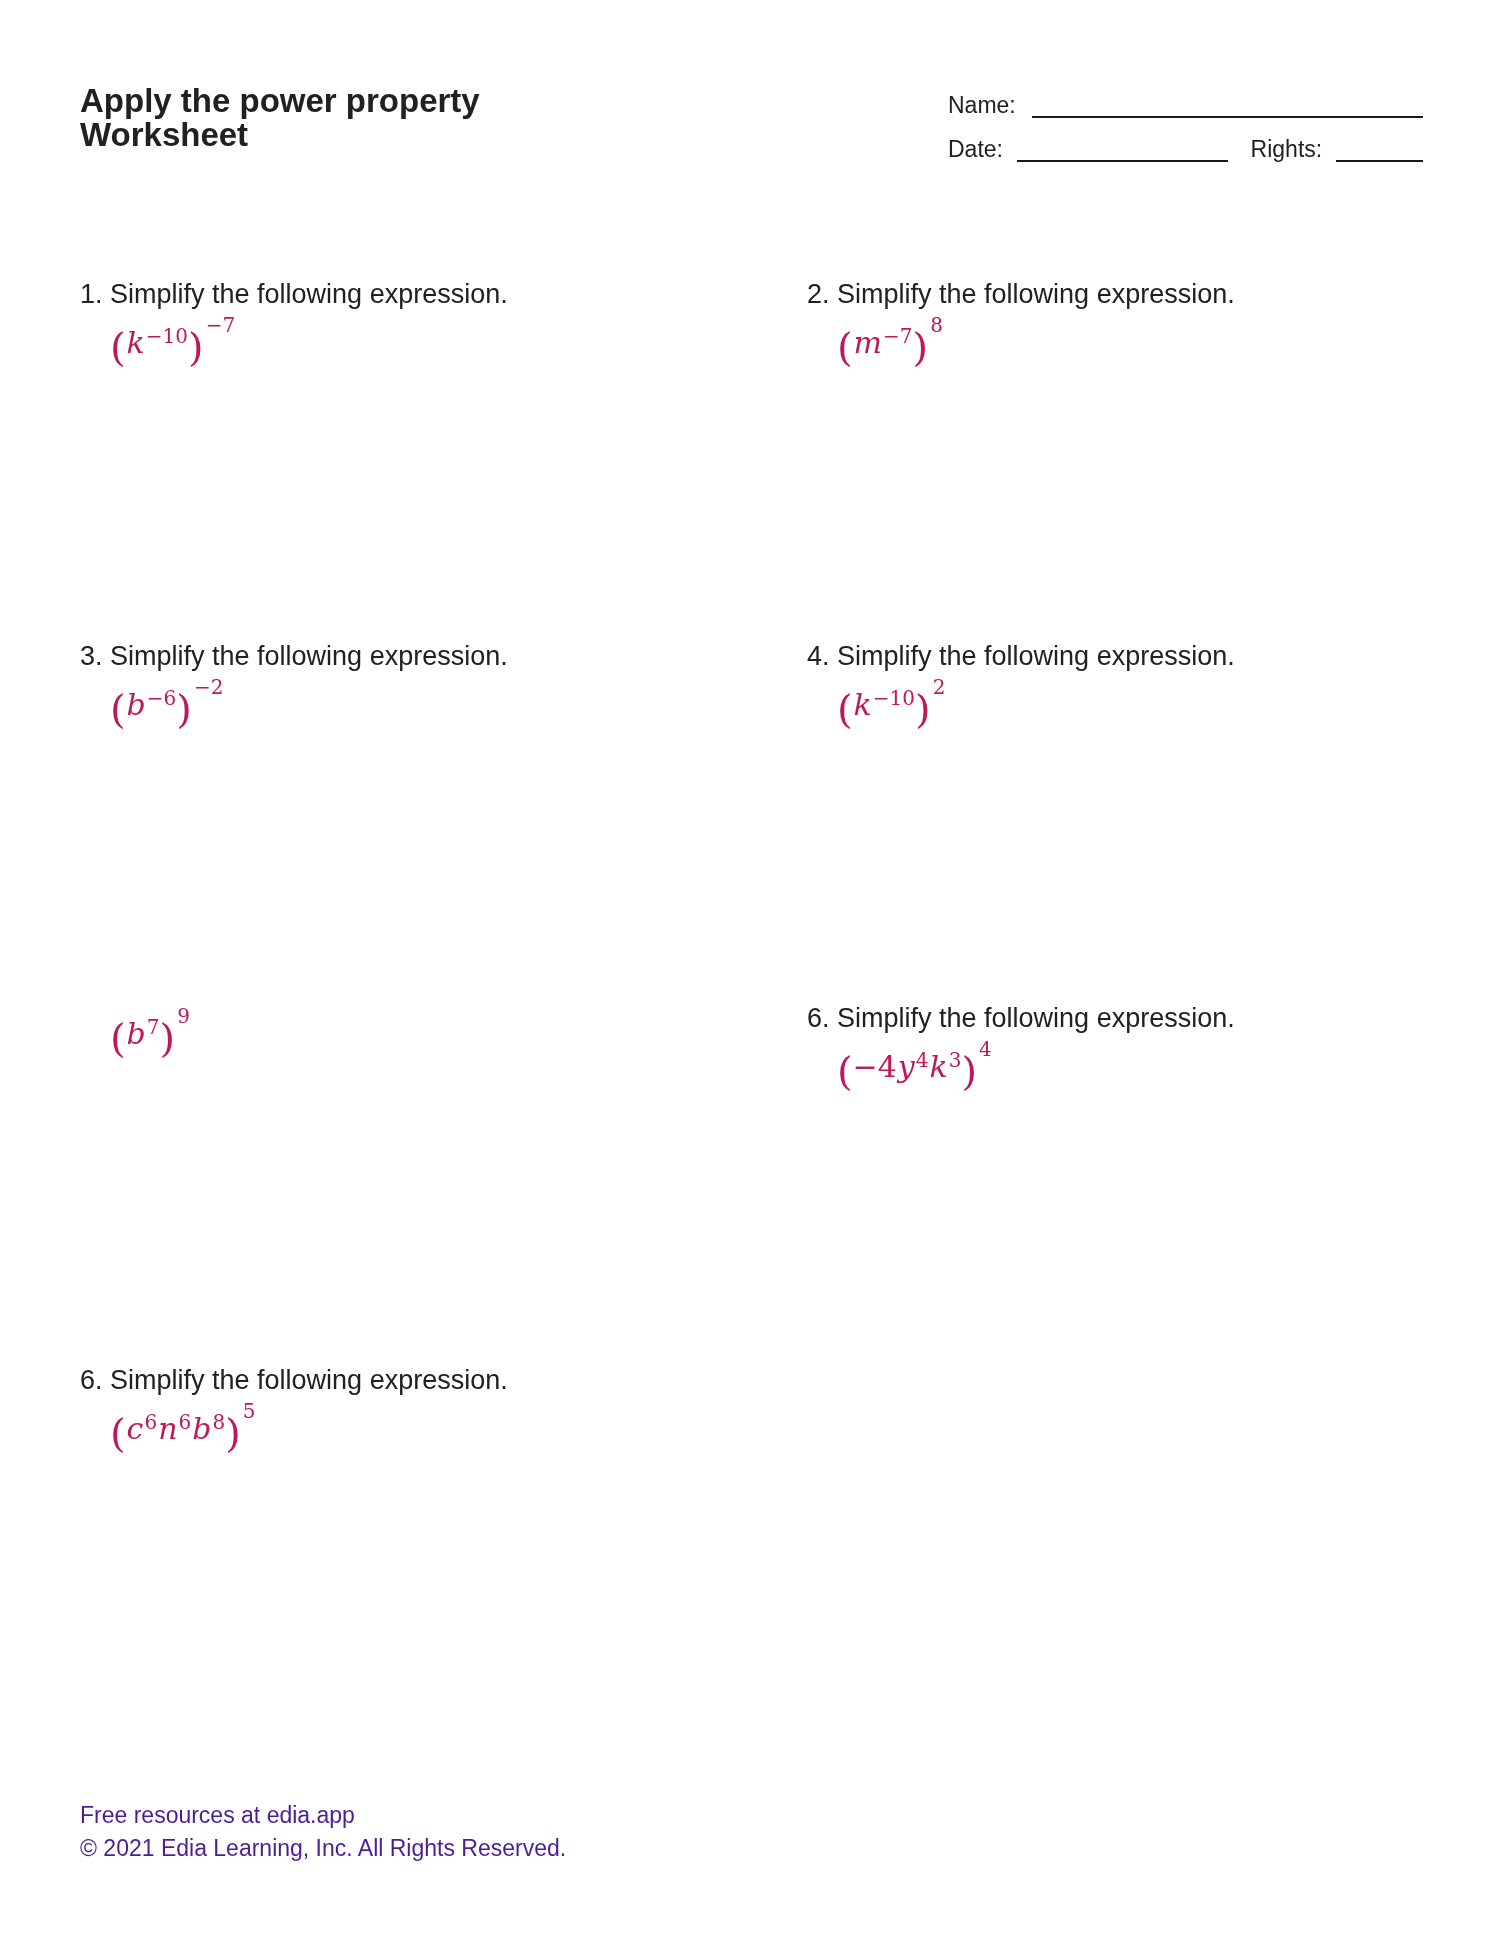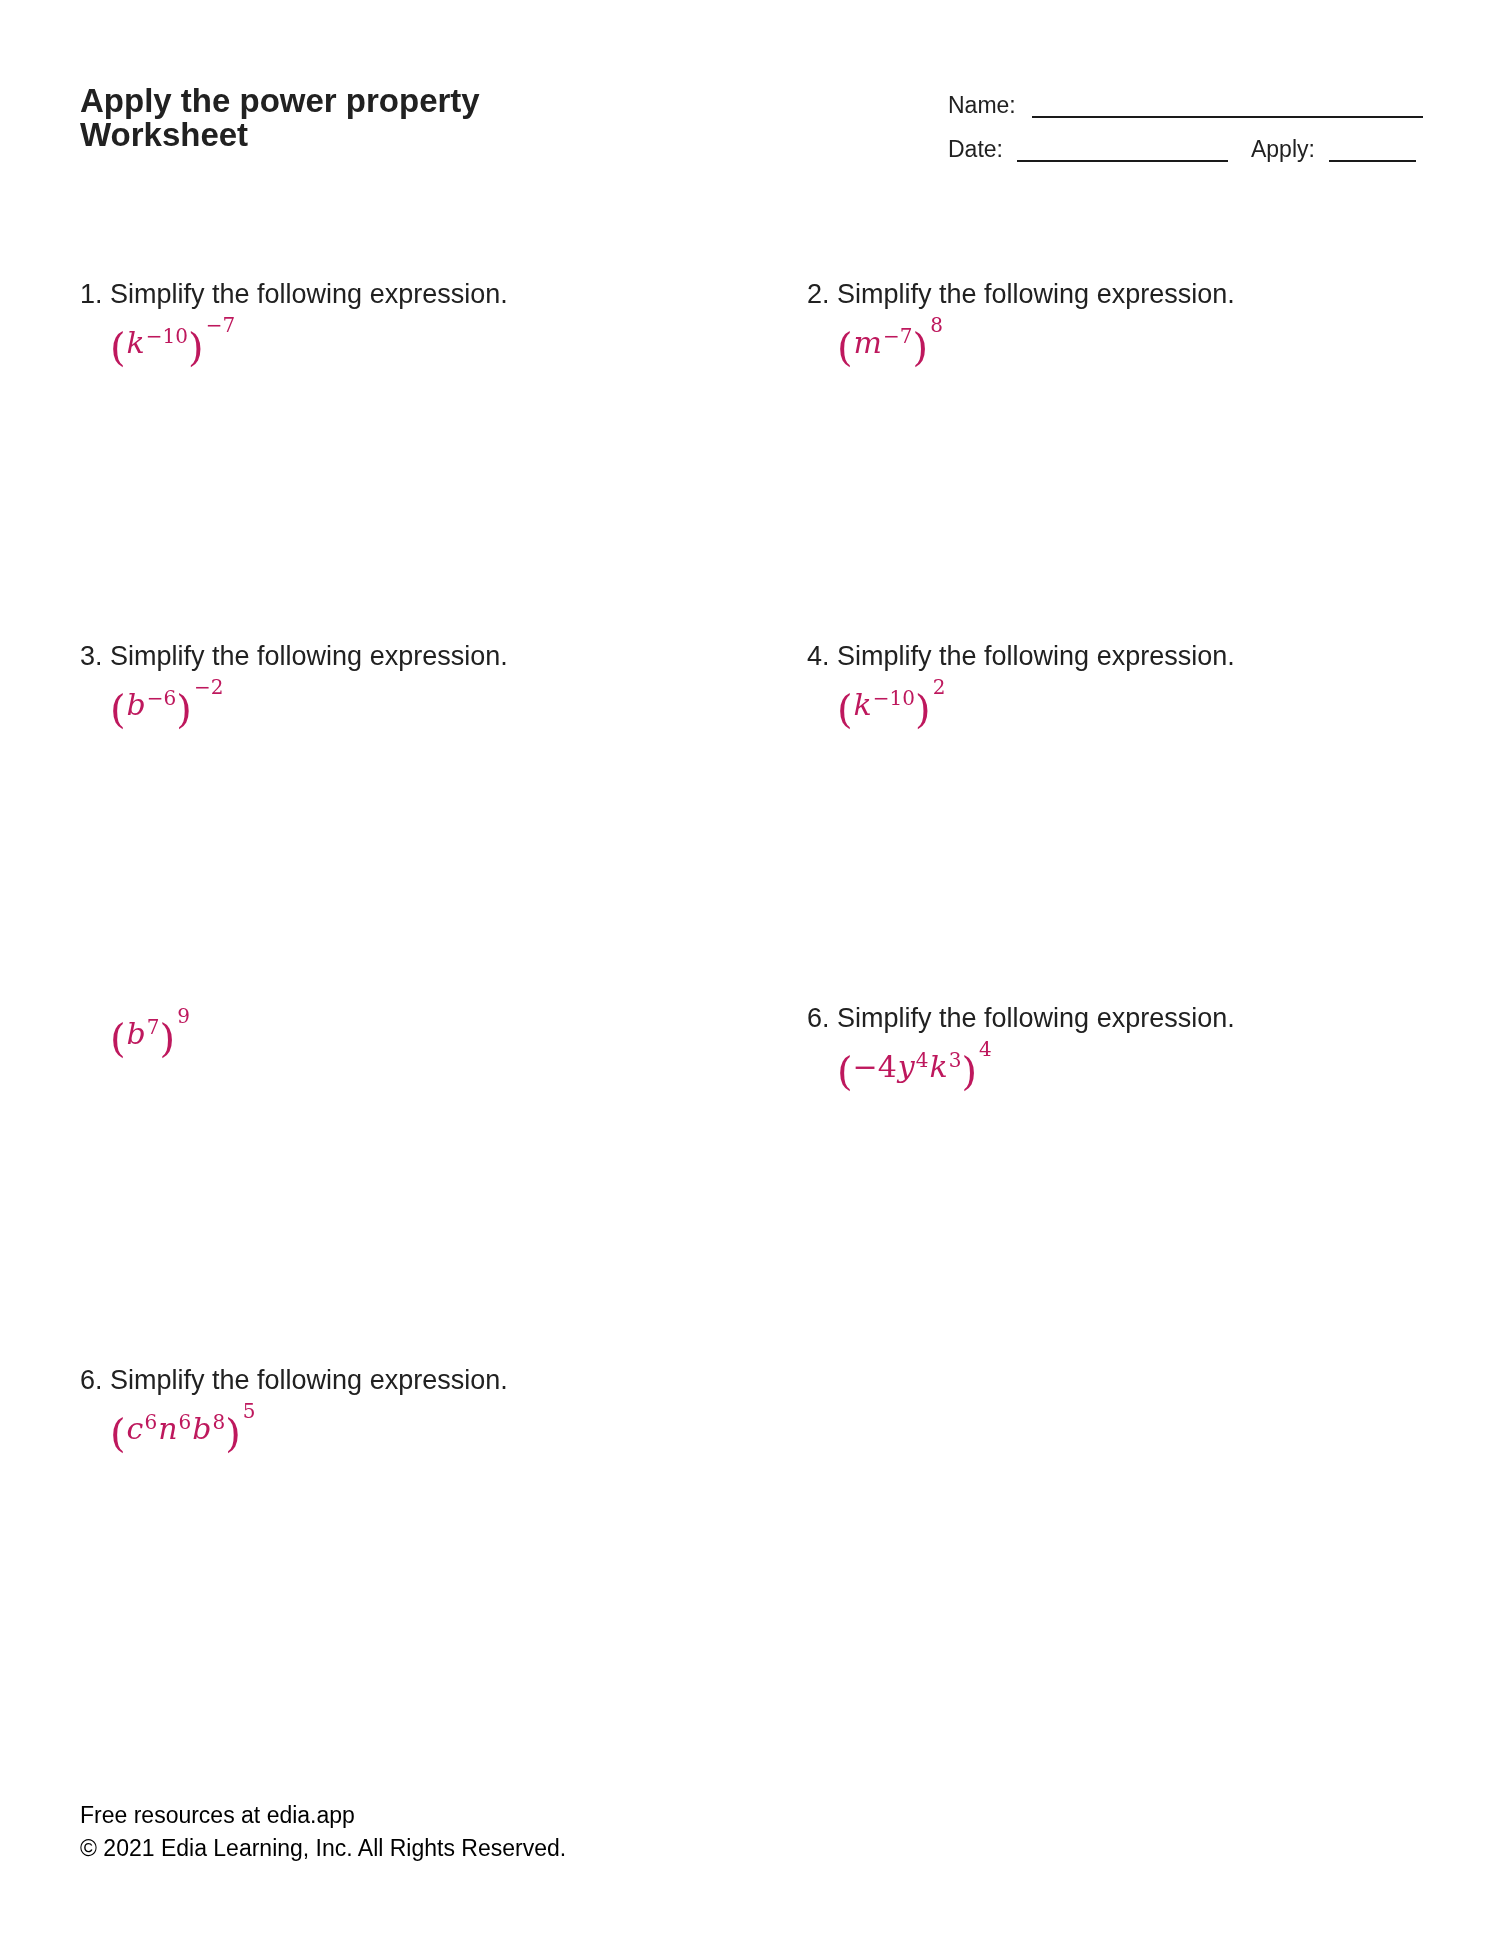--- a/index.html
+++ b/index.html
@@ -100,42 +100,42 @@
 
   
   .footer {
     position: absolute;
     left: 80px;
     top: 1799px;
   }
   .footer-line {
     font-size: 23px;
     line-height: 33px;
-    color: #000000;
+    color: #4c1d95;
   }
 </style>
 </head>
 <body>
 
 <div class="page">
 
   <div class="title-block">
     <div class="title-line">Apply the power property</div>
     <div class="title-line">Worksheet</div>
   </div>
 
   <div class="fields-block">
     <div class="field-row">
       <span class="field-label">Name:</span>
       <span class="field-line name-line"></span>
     </div>
     <div class="field-row">
       <span class="field-label">Date:</span>
       <span class="field-line date-line"></span>
-      <span class="field-label period-label">Apply:</span>
+      <span class="field-label period-label">Rights:</span>
       <span class="field-line period-line"></span>
     </div>
   </div>
 
   <div class="problems">
 
     <div class="problem">
       <div class="prompt">1. Simplify the following expression.</div>
       <div class="expr"><span class="tk-lparen">(</span><span class="tk-var">k</span><span class="tk-sup">−10</span><span class="tk-rparen">)</span><span class="tk-outersup">−7</span></div>
     </div>

